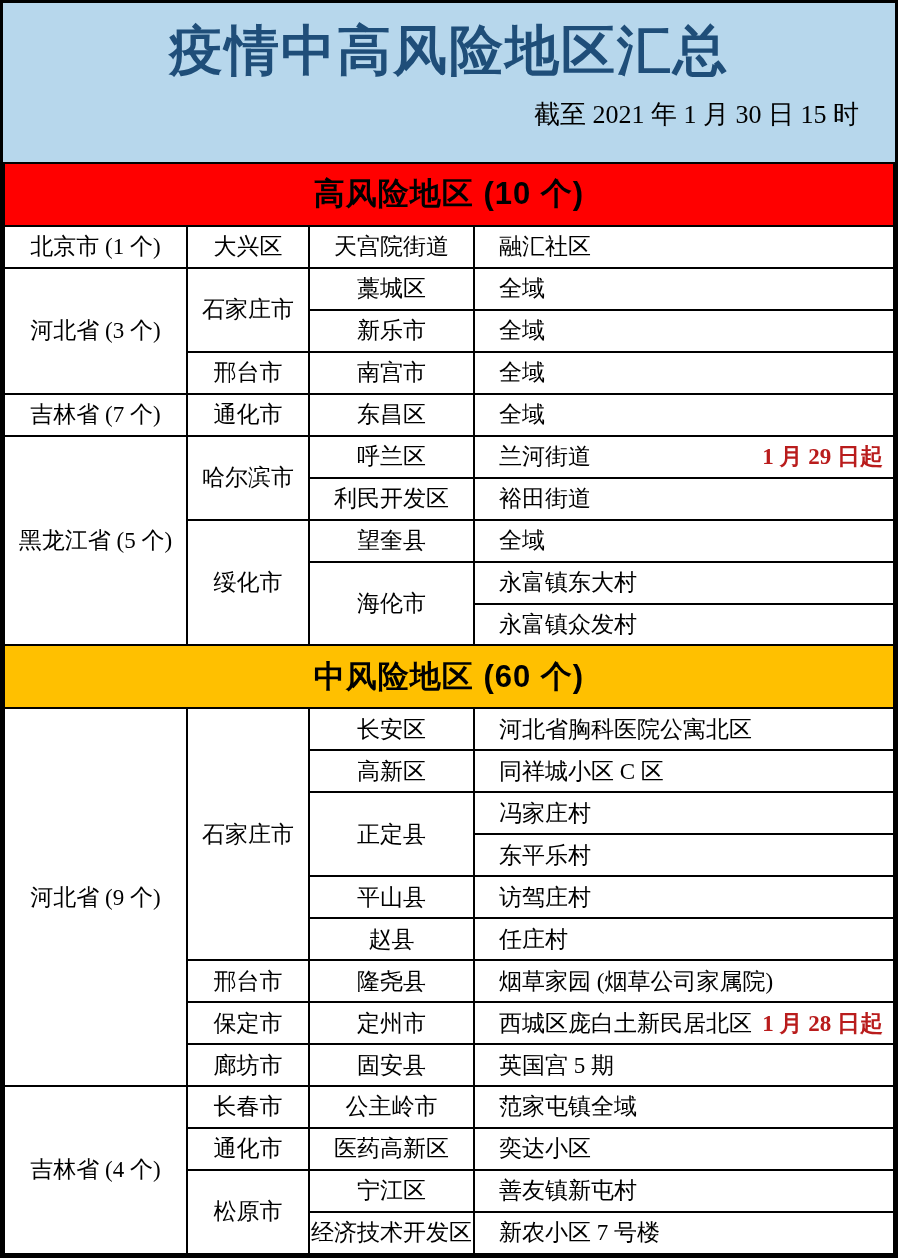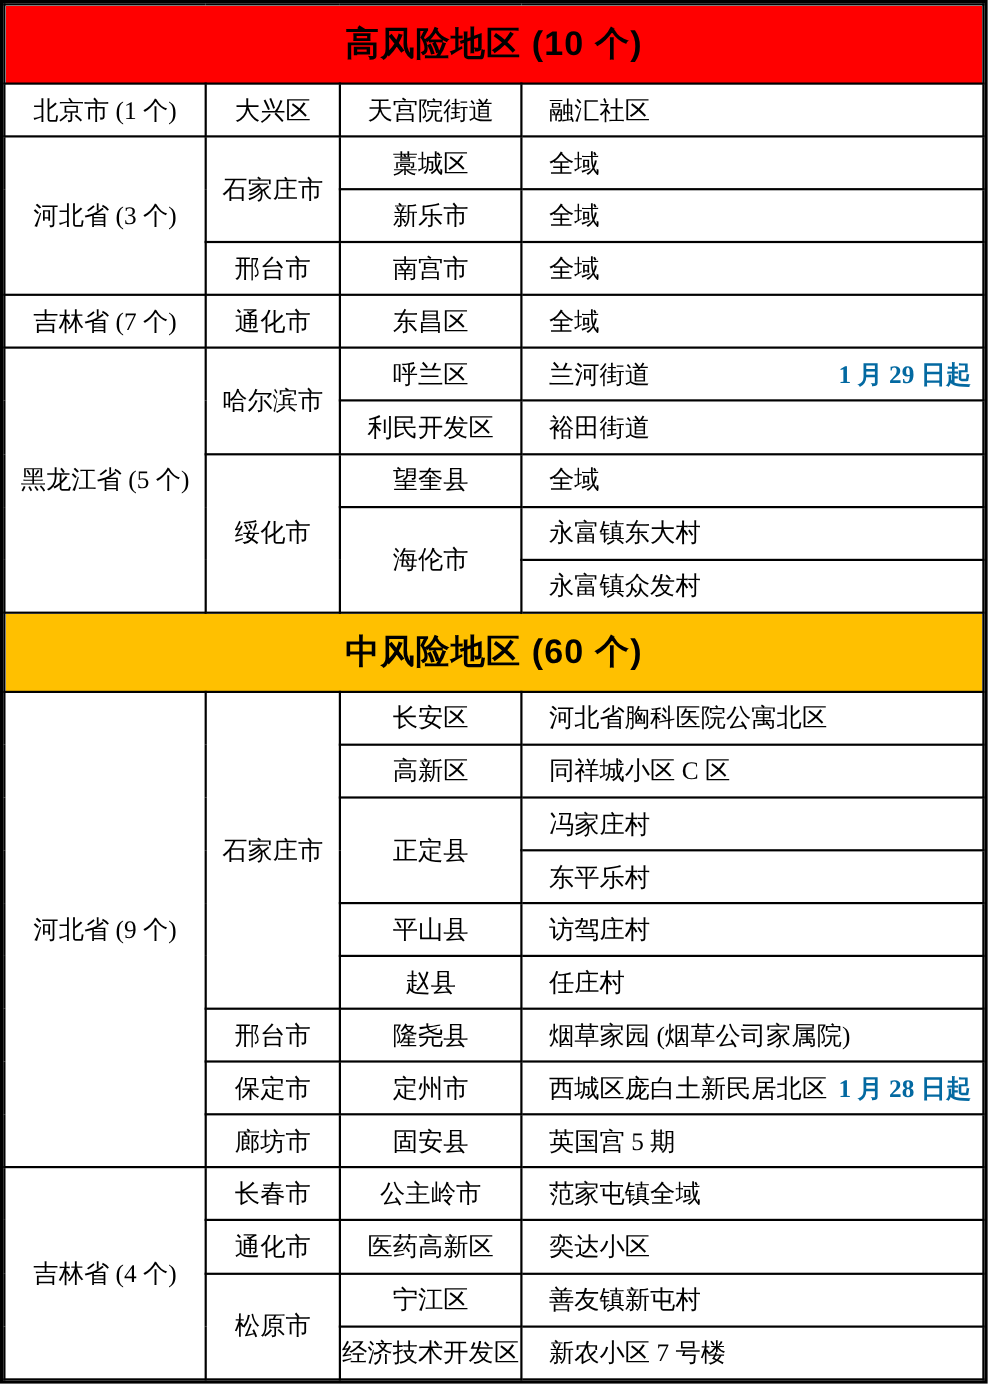--- a/index.html
+++ b/index.html
@@ -37,27 +37,31 @@
   td.area{text-align:left;padding-left:24px;padding-right:10px;}
   tr.banner td{
     height:60px;font-weight:bold;font-size:31px;letter-spacing:1px;
     text-align:center;
     font-family:"Liberation Sans","DejaVu Sans",sans-serif;
     margin-top:32px;
   }
   tr.banner-high td{background:#FF0000;}
   tr.banner-med td{background:#FFC000;}
   .cellflex{display:flex;justify-content:space-between;align-items:flex-start;width:100%;}
-  .note{color:#0369a1;font-weight:bold;white-space:nowrap;}
+  .note{color:#b91c1c;font-weight:bold;white-space:nowrap;}
 </style>
 </head>
 <body>
 
 <div class="sheet">
 
+  <div class="hdr">
+    <div class="title">疫情中高风险地区汇总</div>
+    <div class="asof">截至 2021 年 1 月 30 日 15 时</div>
+  </div>
 
   <div class="tblwrap">
   <table>
     <colgroup>
       <col style="width:183px">
           <col style="width:122px">
           <col style="width:165px">
           <col>
     </colgroup>
     <tbody>

